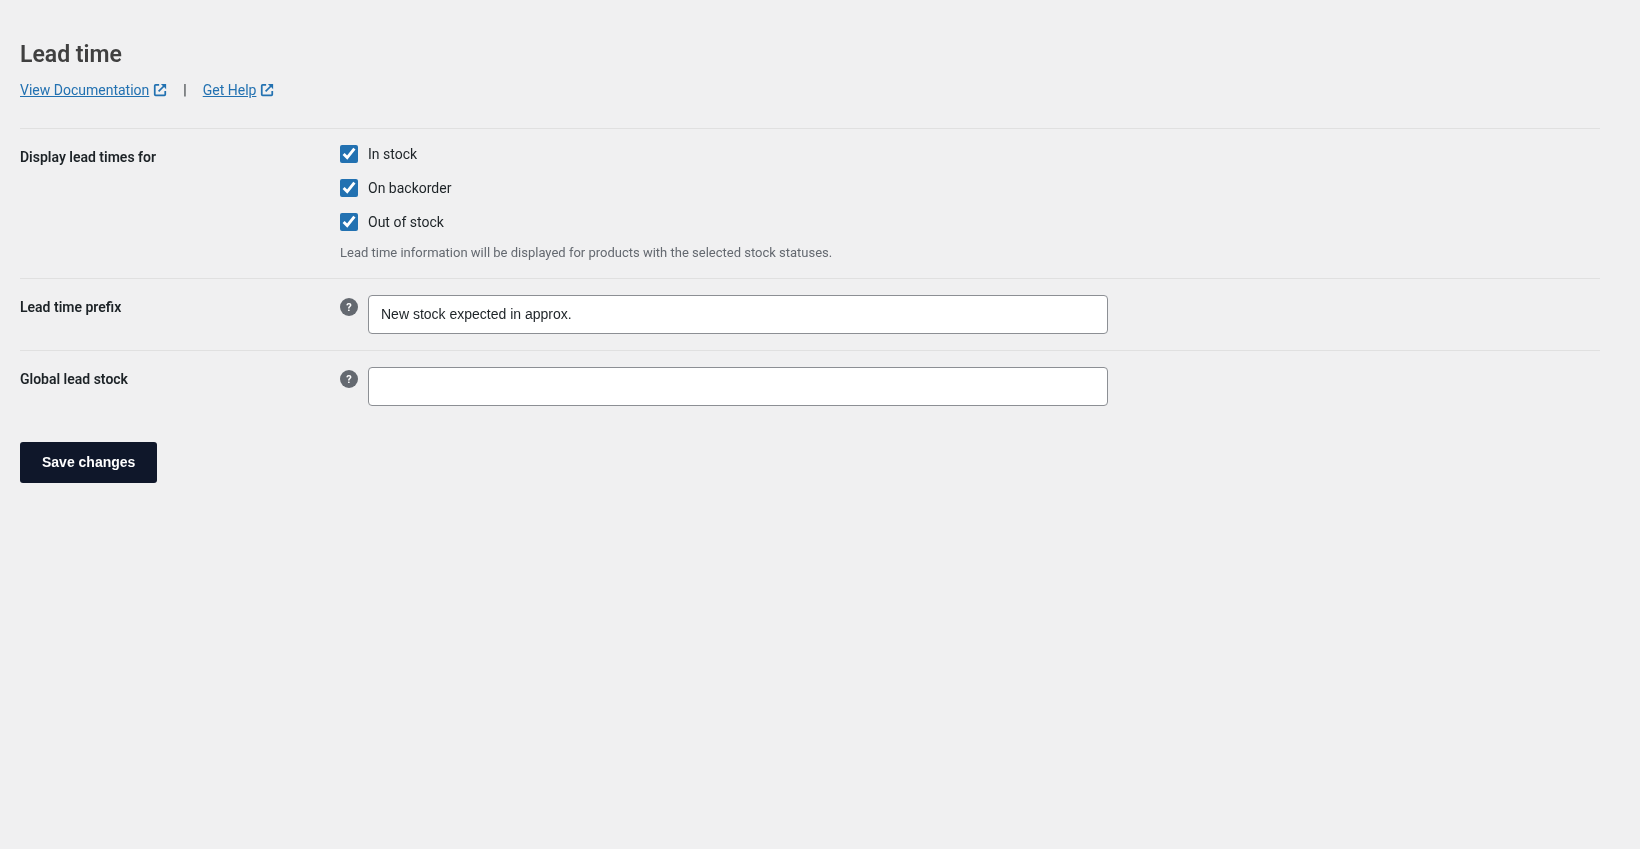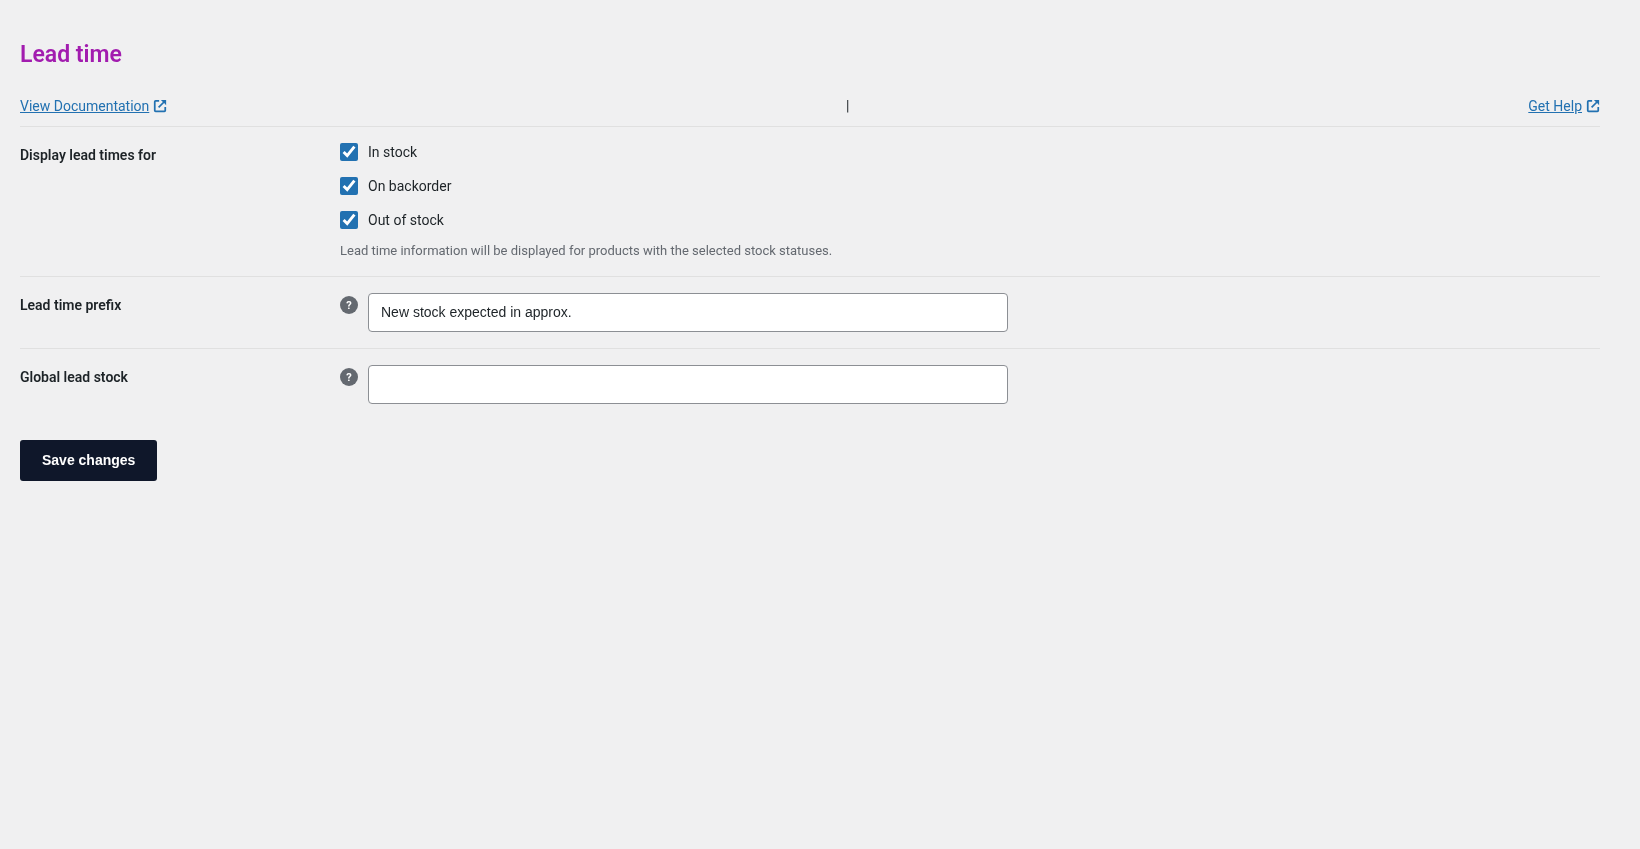--- a/index.html
+++ b/index.html
@@ -18,38 +18,37 @@
     }
 
     .page-container {
       max-width: 1580px;
       padding: 10px 0;
     }
 
     .page-title {
       font-size: 23px;
       font-weight: 600;
-      color: #a21caf;
-      margin-bottom: 28px;
+      color: #404040;
+      margin-bottom: 12px;
       line-height: 1.3;
     }
 
     .page-description {
       font-size: 14px;
       color: #1d2327;
       margin-bottom: 12px;
       line-height: 1.5;
     }
 
     .links-row {
       display: flex;
       align-items: center;
-      gap: 22px;
-      margin-bottom: 12px;
-      justify-content: space-between;
+      gap: 16px;
+      margin-bottom: 30px;
     }
 
     .doc-link {
       color: #2271b1;
       text-decoration: underline;
       font-size: 14px;
       display: inline-flex;
       align-items: center;
       gap: 4px;
       cursor: pointer;
@@ -143,21 +142,21 @@
       color: #fff;
       border-radius: 50%;
       font-size: 11px;
       font-weight: bold;
       cursor: pointer;
       flex-shrink: 0;
       margin-top: 3px;
     }
 
     .text-input {
-      width: 640px;
+      width: 740px;
       max-width: 100%;
       padding: 8px 12px;
       font-size: 14px;
       color: #1d2327;
       background: #fff;
       border: 1px solid #8c8f94;
       border-radius: 4px;
       line-height: 1.5;
       outline: none;
     }

